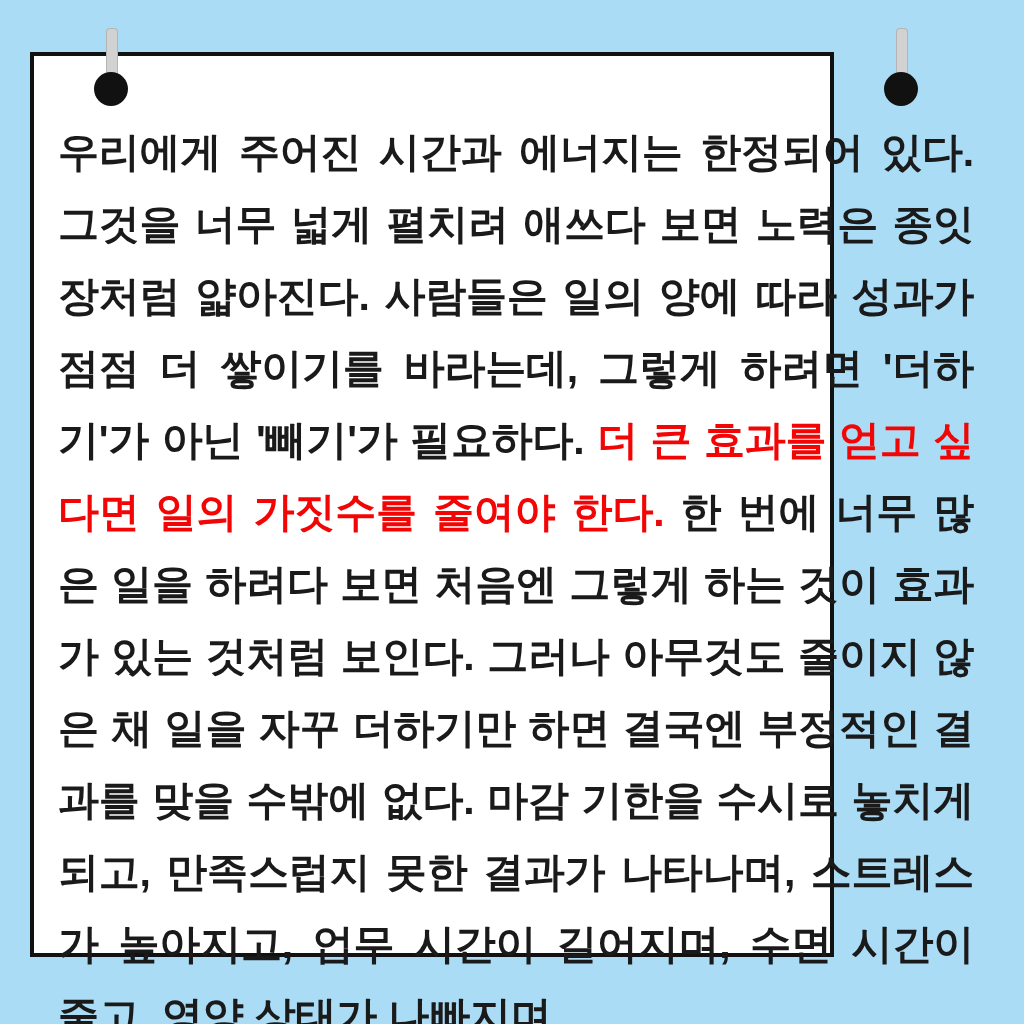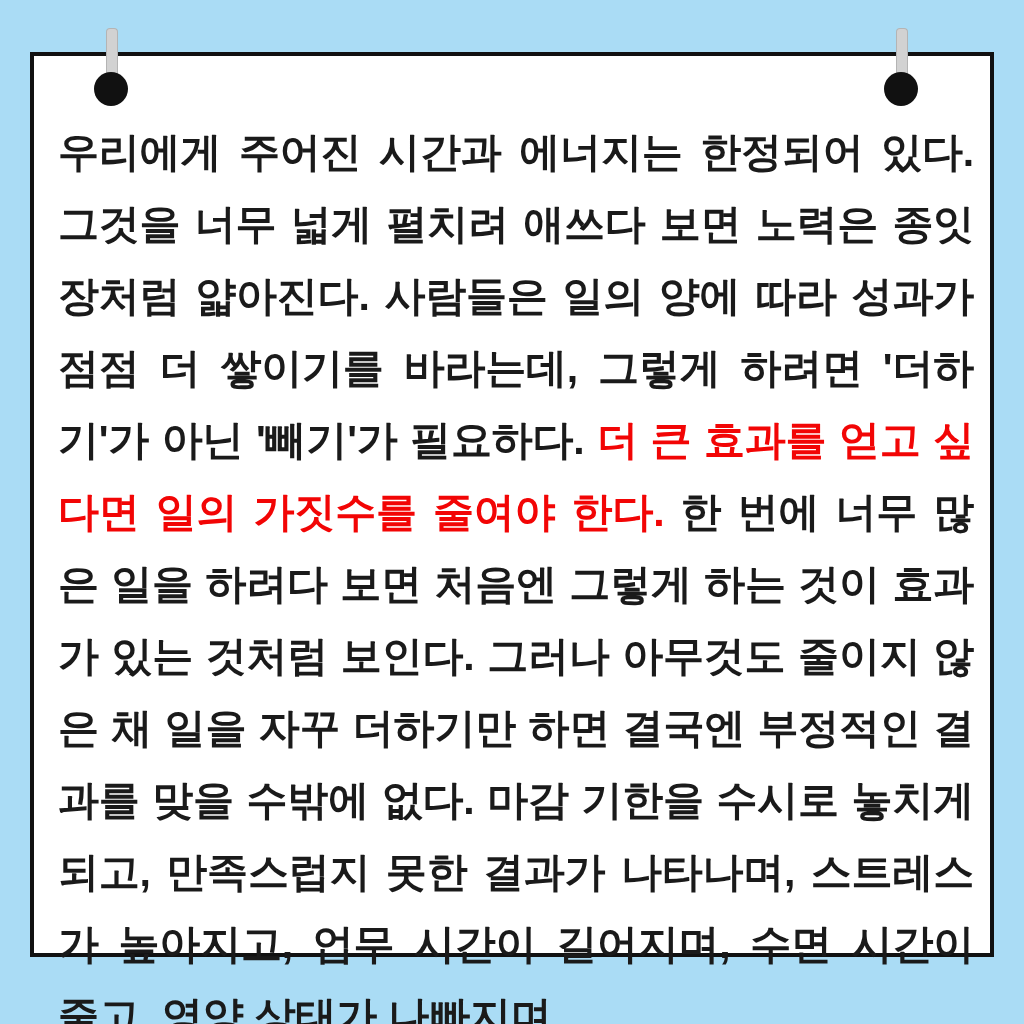--- a/index.html
+++ b/index.html
@@ -19,21 +19,21 @@
     left: 0;
     top: 0;
     width: 1024px;
     height: 1024px;
   }
 
   .card {
     position: absolute;
     left: 30px;
     top: 52px;
-    width: 964px;
+    width: 804px;
     height: 905px;
     background: #ffffff;
     border: 4px solid #111111;
     box-sizing: border-box;
   }
 
   .pin {
     position: absolute;
     width: 22px;
     height: 80px;

